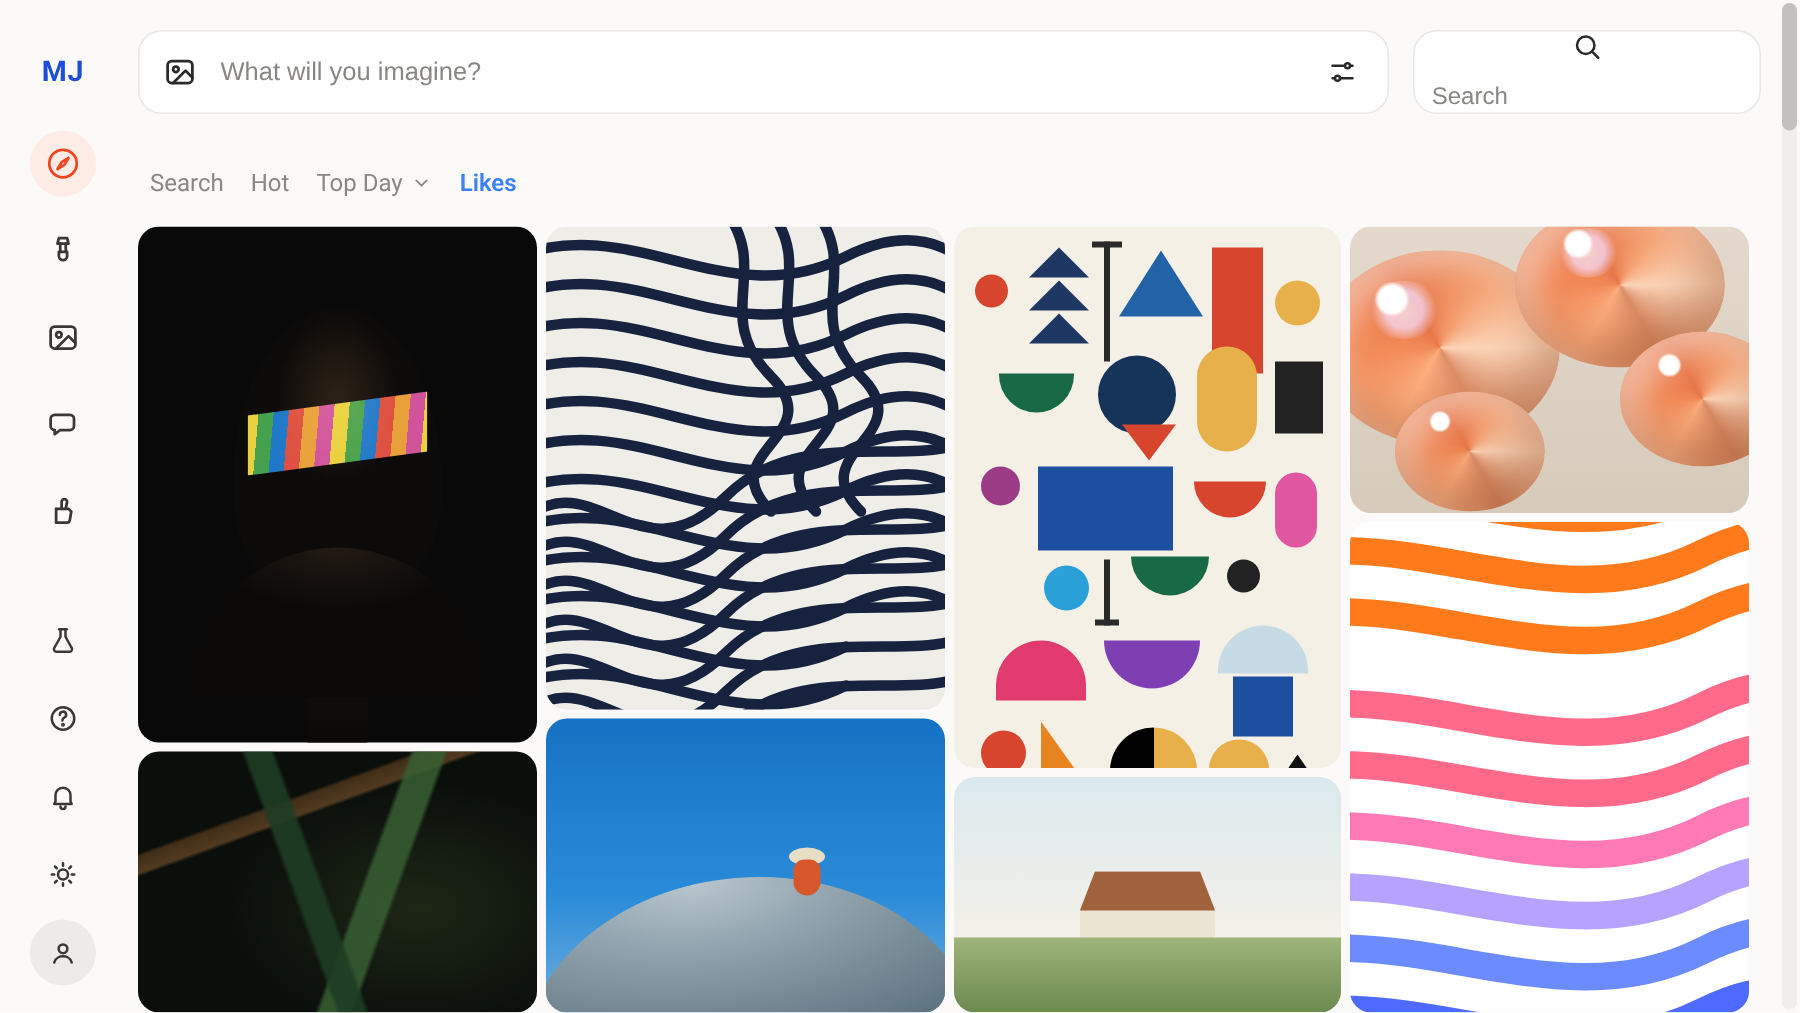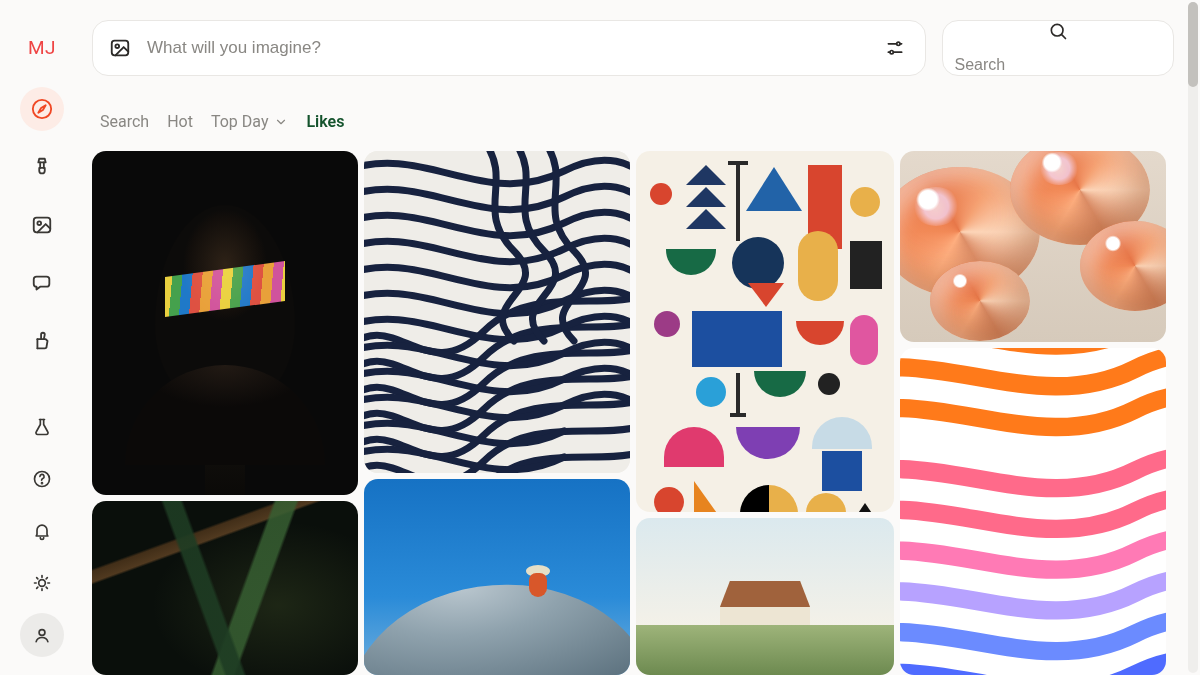--- a/index.html
+++ b/index.html
@@ -22,22 +22,22 @@
   }
   
   .sidebar {
     width: 84px;
     flex: 0 0 84px;
     display:flex; flex-direction:column;
     align-items:center;
     padding-top:36px;
   }
   .logo {
-    font-weight:400; font-size:19px; letter-spacing:0.5px;
-    color:#ef4444;
+    font-weight:700; font-size:19px; letter-spacing:0.5px;
+    color:#1d4ed8;
     margin-bottom: 28px;
   }
   .nav-icon {
     width:44px; height:44px;
     display:flex; align-items:center; justify-content:center;
     border-radius:50%;
     margin-bottom:6px;
     color:#2c2a28;
     cursor:pointer;
   }
@@ -70,21 +70,21 @@
   }
   .prompt input::placeholder { color:var(--muted); }
   .search { width:232px; gap:14px; color:var(--muted); font-size:16px;flex-direction:column; }
   .search input { border:none; outline:none; flex:1; font-size:16px; background:transparent; color:var(--text);}
   .search input::placeholder { color:var(--muted);}
   .settings-btn { width:28px; display:flex; justify-content:center; color:#2c2a28; cursor:pointer;}
 
   
   .tabs { display:flex; gap:18px; margin-top:36px; align-items:center; padding-left:8px;}
   .tab { color:var(--muted); font-size:16px; cursor:pointer; display:flex; align-items:center; gap:6px;}
-  .tab.active { color:#14532d; font-weight:600; }
+  .tab.active { color:#3b82f6; font-weight:600; }
 
   
   .gallery {
     margin-top:20px;
     display:flex; gap:6px;
     height: 100%;
     overflow:hidden;
   }
   .col { display:flex; flex-direction:column; gap:6px; }
   .col.c1{ width:266px; }

